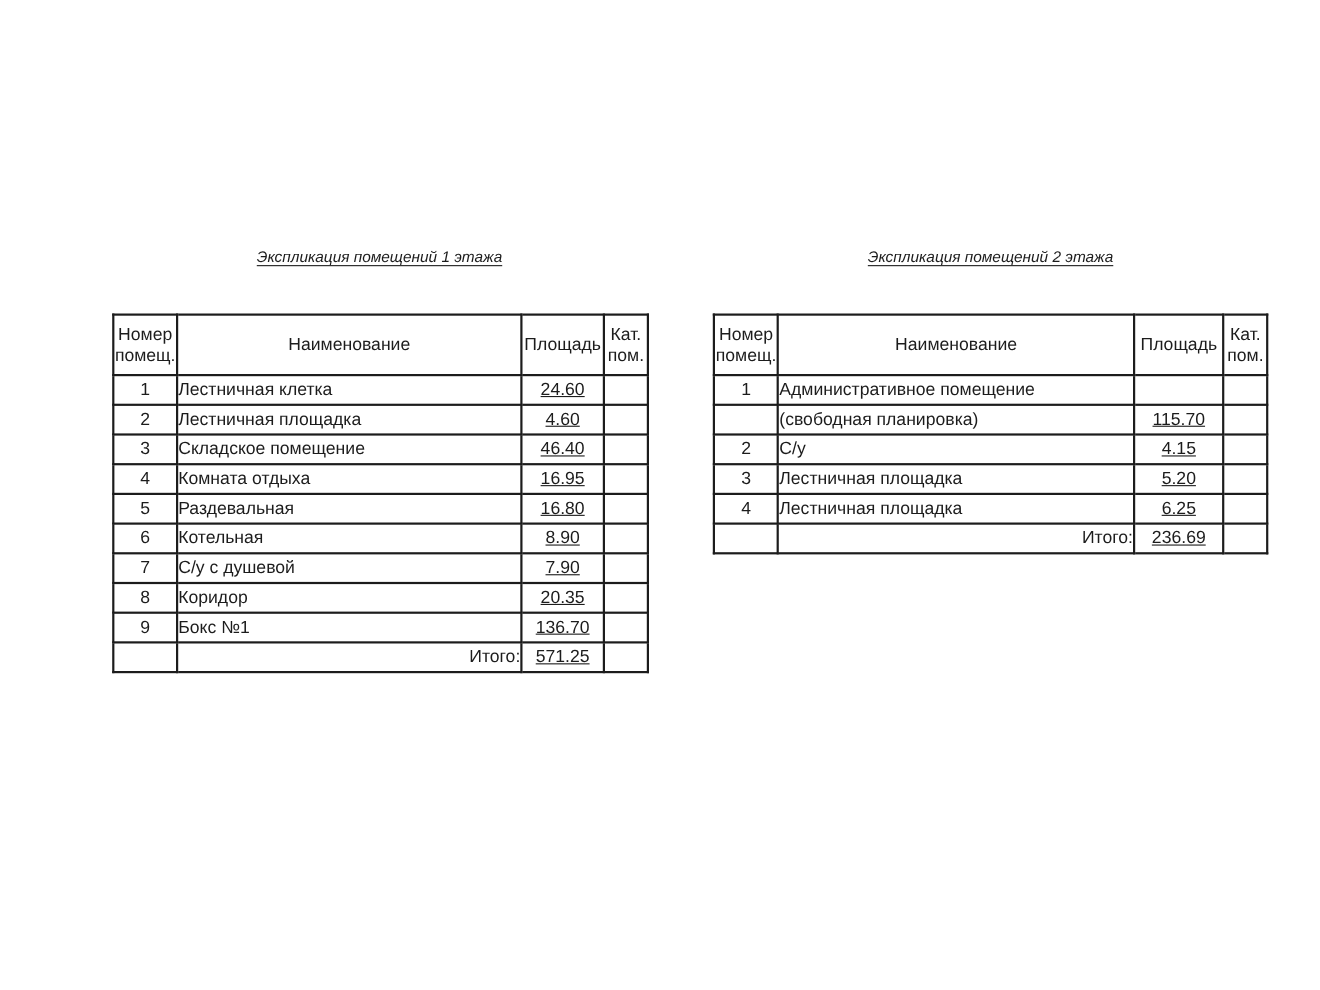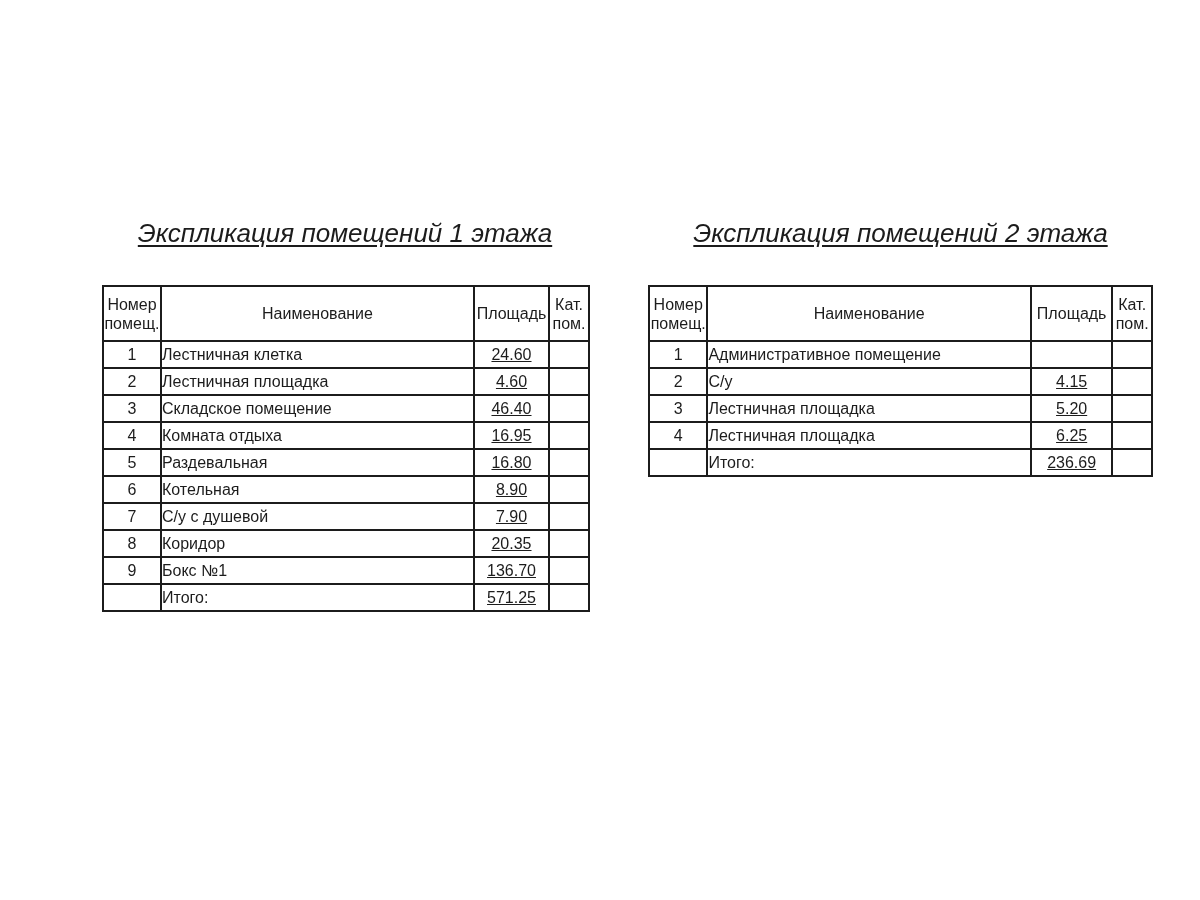--- a/index.html
+++ b/index.html
@@ -16,21 +16,21 @@
     overflow: hidden;
   }
   .floor-section {
     position: absolute;
   }
   .floor-1 { left: 102px; top: 221px; width: 486px; }
   .floor-2 { left: 648px; top: 221px; width: 505px; }
 
   .sheet-title {
     margin: 0;
-    font-size: 26px;
+    font-size: 14px;
     font-weight: normal;
     font-style: italic;
     text-align: center;
     line-height: 24px;
     text-decoration: underline;
     text-underline-offset: 3px;
     white-space: nowrap;
   }
 
   table.explication {
@@ -56,21 +56,21 @@
     white-space: pre-line;
   }
   table.explication td {
     height: 25px;
     vertical-align: middle;
   }
   td.c-num  { text-align: center; }
   td.c-name { text-align: left; padding-left: 10px; }
   td.c-area { text-align: center; text-decoration: underline; }
   td.c-cat  { text-align: center; }
-  td.c-total-label { text-align: left; padding-right: 8px; }
+  td.c-total-label { text-align: right; padding-right: 8px; }
 </style>
 </head>
 <body>
 
 <section class="floor-section floor-1">
   <h2 class="sheet-title">Экспликация помещений 1 этажа</h2>
   <table class="explication">
     <colgroup>
       <col style="width:58px">
         <col style="width:313px">
@@ -172,20 +172,26 @@
       </tr>
     </thead>
     <tbody>
       <tr>
         <td class="c-num">1</td>
         <td class="c-name">Административное помещение</td>
         <td class="c-area"></td>
         <td class="c-cat"></td>
       </tr>
       <tr>
+        <td class="c-num"></td>
+        <td class="c-name">(свободная планировка)</td>
+        <td class="c-area">115.70</td>
+        <td class="c-cat"></td>
+      </tr>
+      <tr>
         <td class="c-num">2</td>
         <td class="c-name">С/у</td>
         <td class="c-area">4.15</td>
         <td class="c-cat"></td>
       </tr>
       <tr>
         <td class="c-num">3</td>
         <td class="c-name">Лестничная площадка</td>
         <td class="c-area">5.20</td>
         <td class="c-cat"></td>

